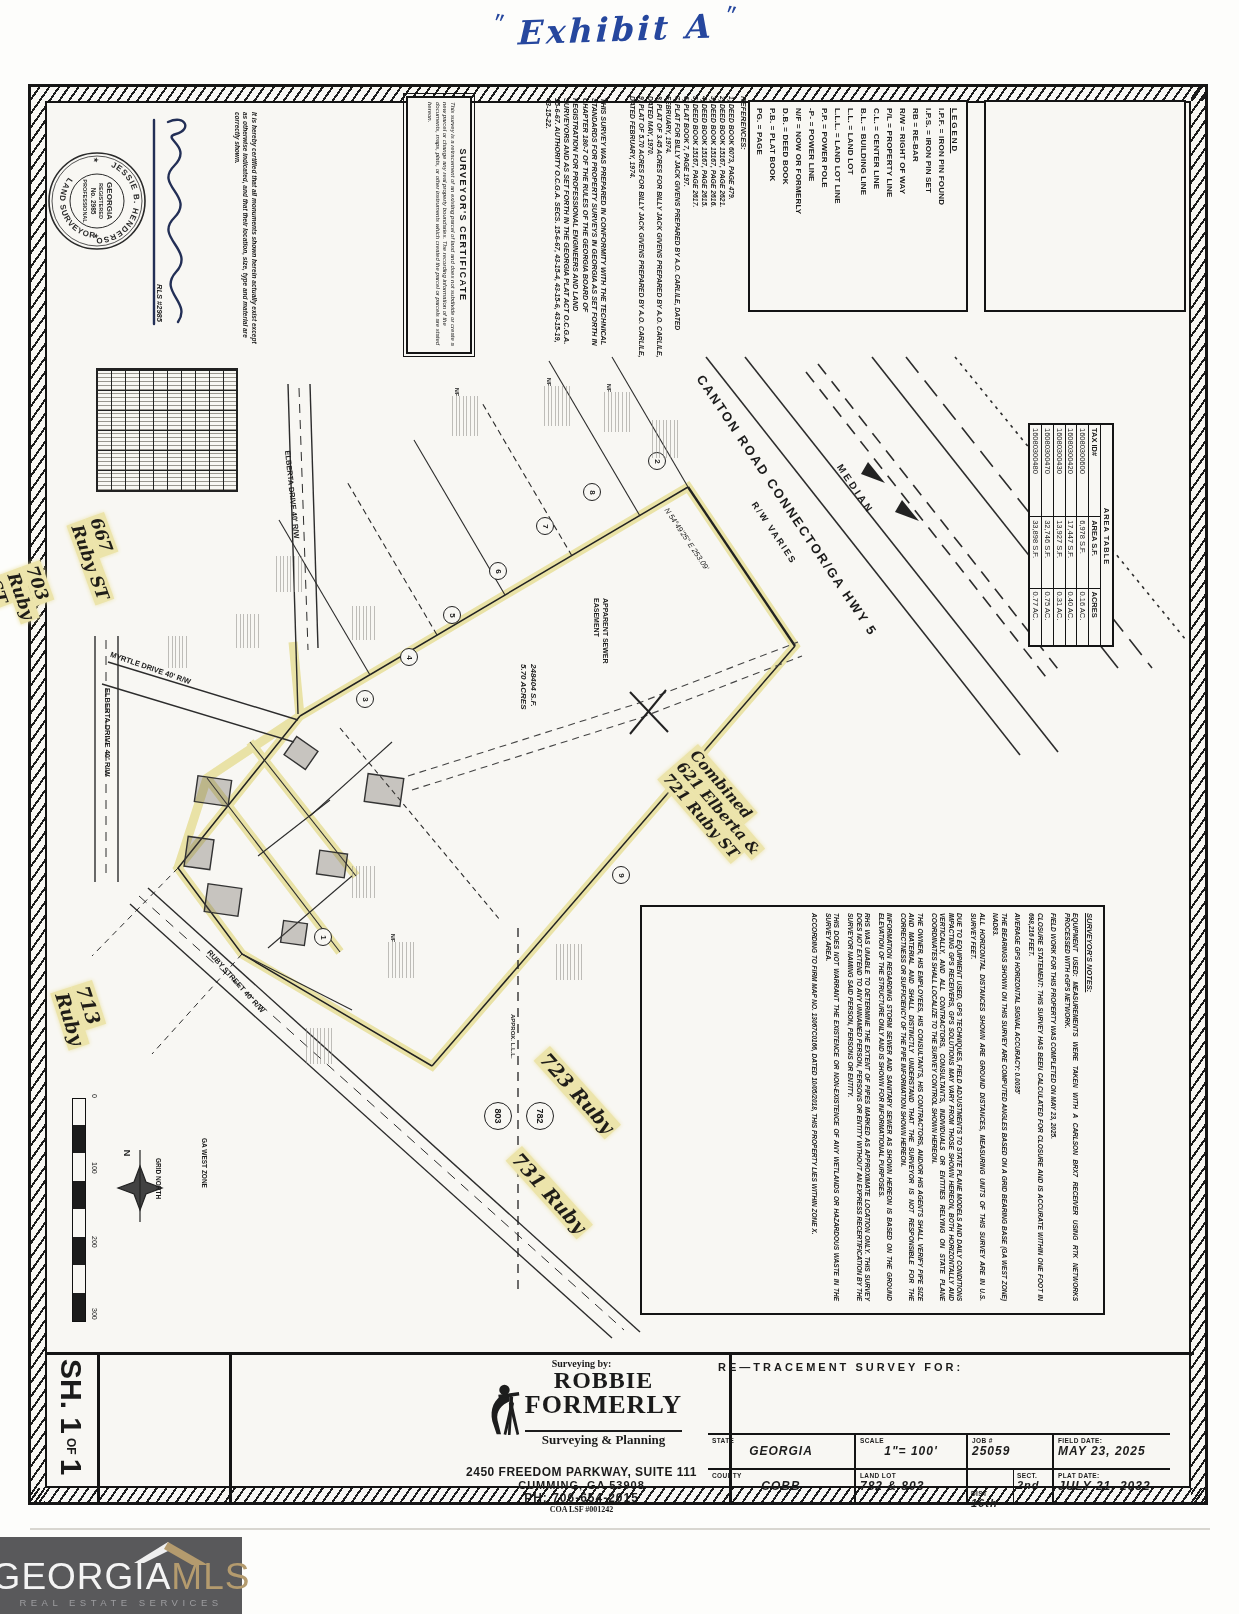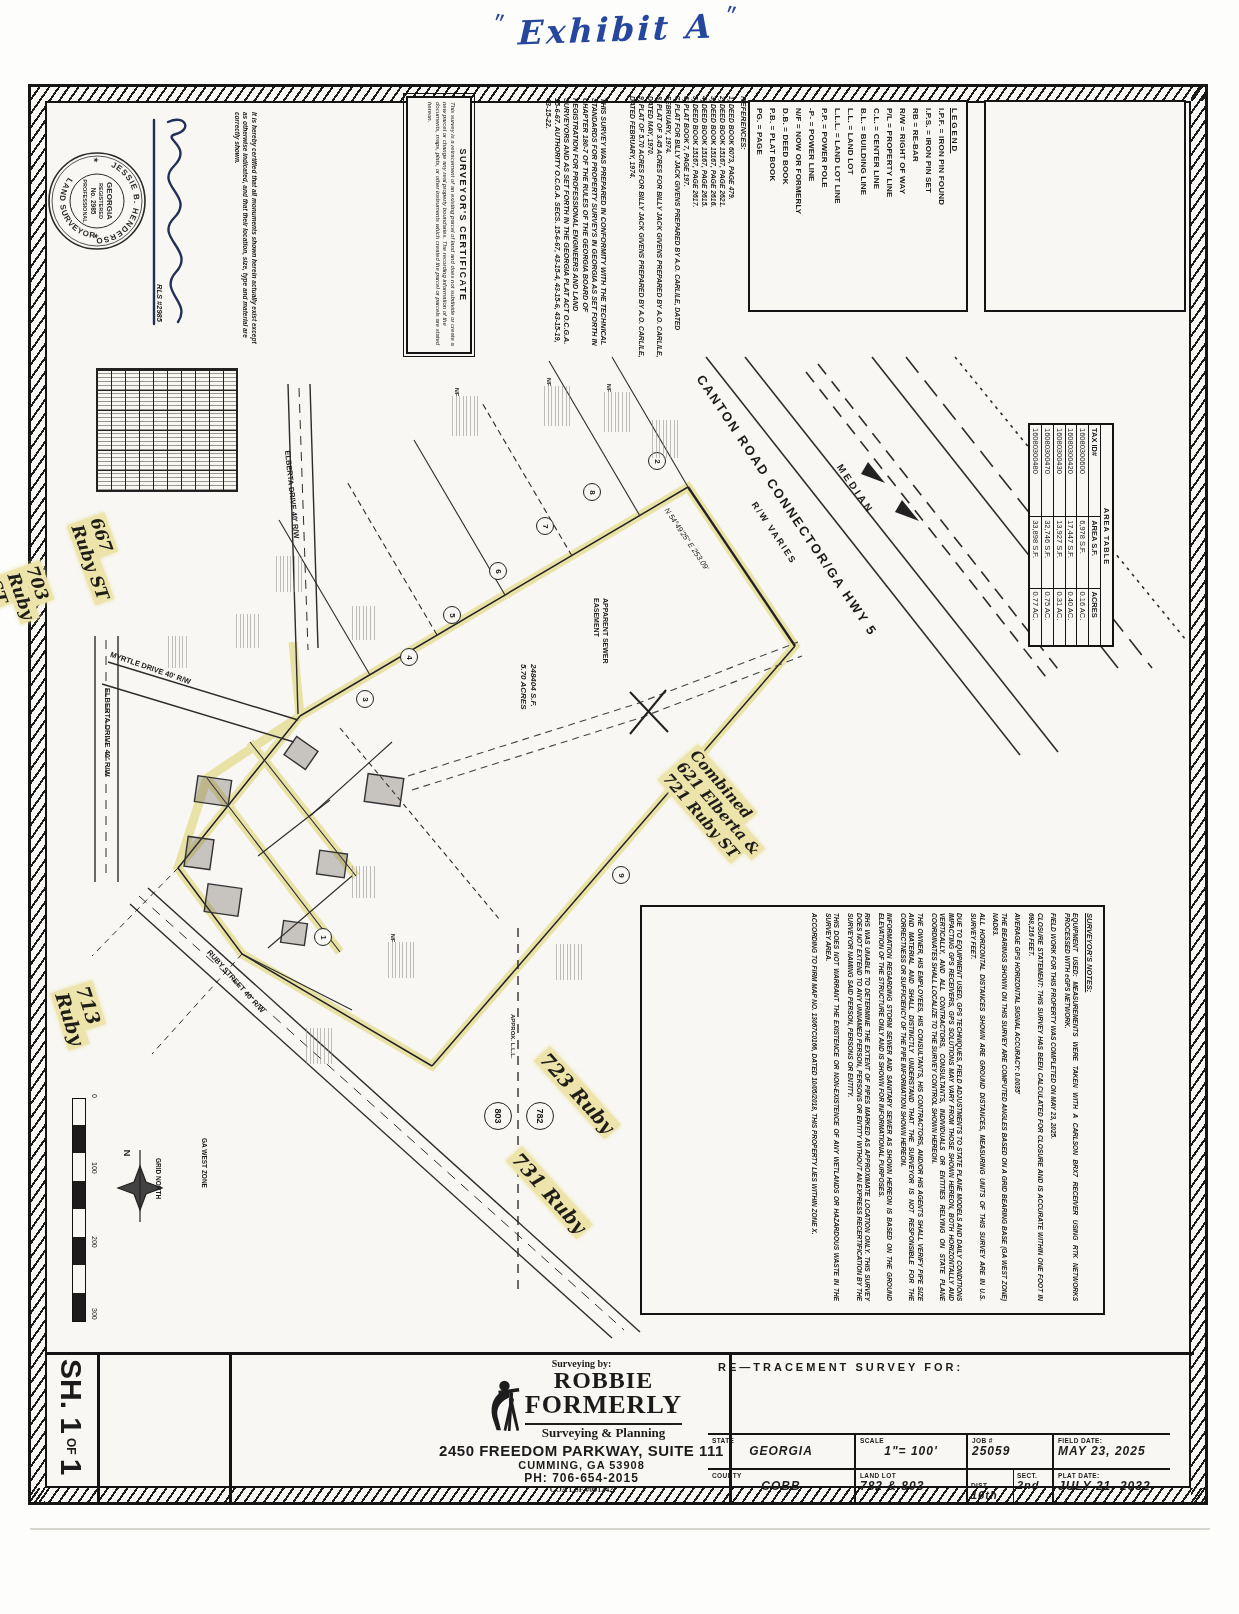--- a/index.html
+++ b/index.html
@@ -486,24 +486,24 @@
           <path d="M27,13 C15,18 10,30 13,44 L18,59 L23,59 L19,43 C17,32 24,25 33,21 L33,14 Z"></path>
           <path d="M33,14 L37,16 L34,60 L31,60 Z"></path>
               <path d="M35,18 L44,59 L41,60 L32,24 Z"></path>
               <path d="M35,18 L26,59 L29,60 L38,24 Z"></path>
           <rect x="20" y="12" width="24" height="4" transform="rotate(-8 32 14)"></rect>
             </g>
         </svg>
         <div>
           <div style="font-family:'Liberation Serif',serif;font-weight:bold;font-size:24px;line-height:23px;letter-spacing:1px">ROBBIE</div>
           <div style="font-family:'Liberation Serif',serif;font-weight:bold;font-size:26px;line-height:25px;letter-spacing:1px">FORMERLY</div>
-          <div style="font-family:'Liberation Serif',serif;font-weight:bold;font-size:13px;border-top:2px solid #1d1d1d;margin-top:6px">Surveying &amp; Planning</div>
+          <div style="font-family:'Liberation Serif',serif;font-weight:bold;font-size:13px;border-top:2px solid #1d1d1d;margin-top:13px">Surveying &amp; Planning</div>
         </div>
       </div>
-      <div style="font-size:15px;font-weight:bold;letter-spacing:.5px;margin-top:1px">2450 FREEDOM PARKWAY, SUITE 111</div>
+      <div style="font-size:12px;font-weight:bold;letter-spacing:.5px;margin-top:17px">2450 FREEDOM PARKWAY, SUITE 111</div>
       <div style="font-size:11px;font-weight:bold;letter-spacing:1px">CUMMING, GA 53908</div>
       <div style="font-size:12px;font-weight:bold;letter-spacing:1px">PH: 706-654-2015</div>
       <div style="font-family:'Liberation Serif',serif;font-weight:bold;font-size:8px">COA LSF #001242</div>
     </div>
 
     <div class="cellb" style="left:662px;width:462px;border-right:none">
       <div style="height:78px;padding:6px 10px 0 10px">
         <div style="font-size:11px;letter-spacing:3px;font-weight:bold">RE—TRACEMENT SURVEY FOR:</div>
       </div>
       <div class="fieldrow">
@@ -527,33 +527,41 @@
       <div class="fieldrow">
         <div class="fieldcell" style="width:146px;border-left:none">
           <div class="tb-label">COUNTY</div>
           <div class="tb-val" style="text-align:center">COBB</div>
         </div>
         <div class="fieldcell" style="width:112px">
           <div class="tb-label">LAND LOT</div>
           <div class="tb-val">782 &amp; 803</div>
         </div>
         <div class="fieldcell" style="width:86px;display:flex;padding:0">
-          <div style="width:46px;padding:12px 3px">
+          <div style="width:46px;padding:20px 3px">
             <div class="tb-label">DIST</div>
             <div class="tb-val" style="font-size:11px">16th</div>
           </div>
           <div style="width:40px;border-left:1px solid #141414;padding:2px 3px">
             <div class="tb-label">SECT.</div>
             <div class="tb-val" style="font-size:11px">2nd</div>
           </div>
         </div>
         <div class="fieldcell" style="width:118px">
           <div class="tb-label">PLAT DATE:</div>
           <div class="tb-val">JULY 21, 2032</div>
         </div>
       </div>
     </div>
   </div>
 
   <div class="abs scanline"></div>
 
+  <div class="abs" id="mlslogo">
+    <svg class="abs" style="left:128px;top:2px" width="86" height="26" viewBox="0 0 86 26">
+      <polygon points="6,24 40,3 46,9 16,24" fill="#efefef"></polygon>
+      <polygon points="40,3 80,26 64,26 36,10" fill="#b49b6e"></polygon>
+    </svg>
+    <div class="mls-line1"><span class="mls-georgia">GEORGIA</span><span class="mls-mls">MLS</span></div>
+    <div class="mls-tag">REAL ESTATE SERVICES</div>
+  </div>
 
 </div>
 
 </body></html>

